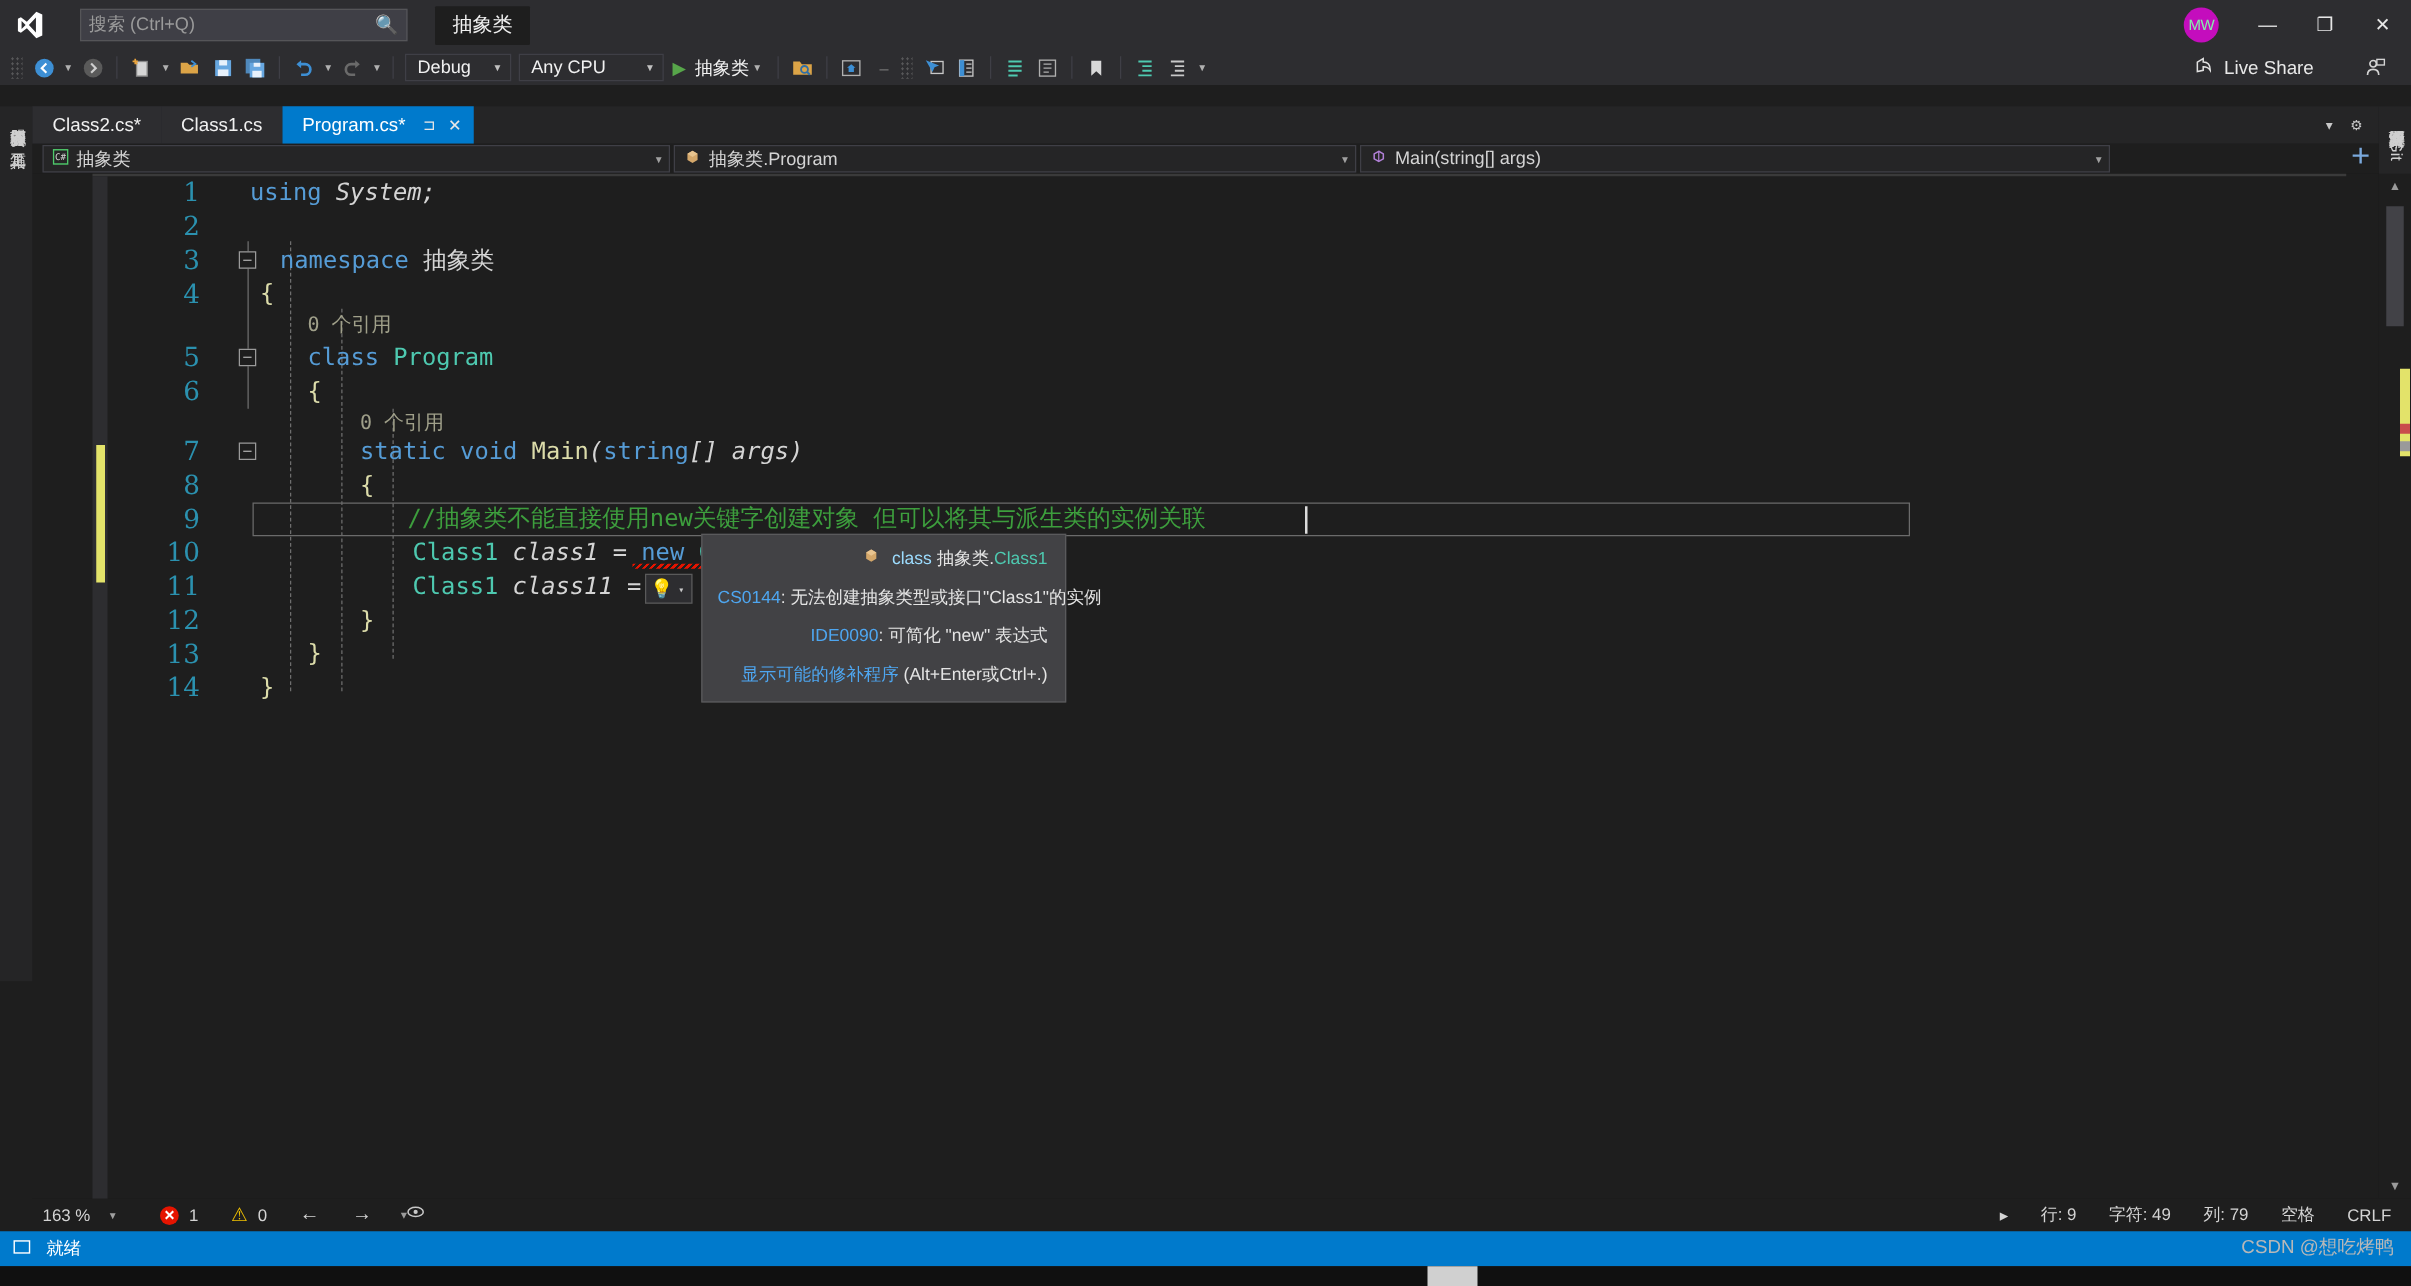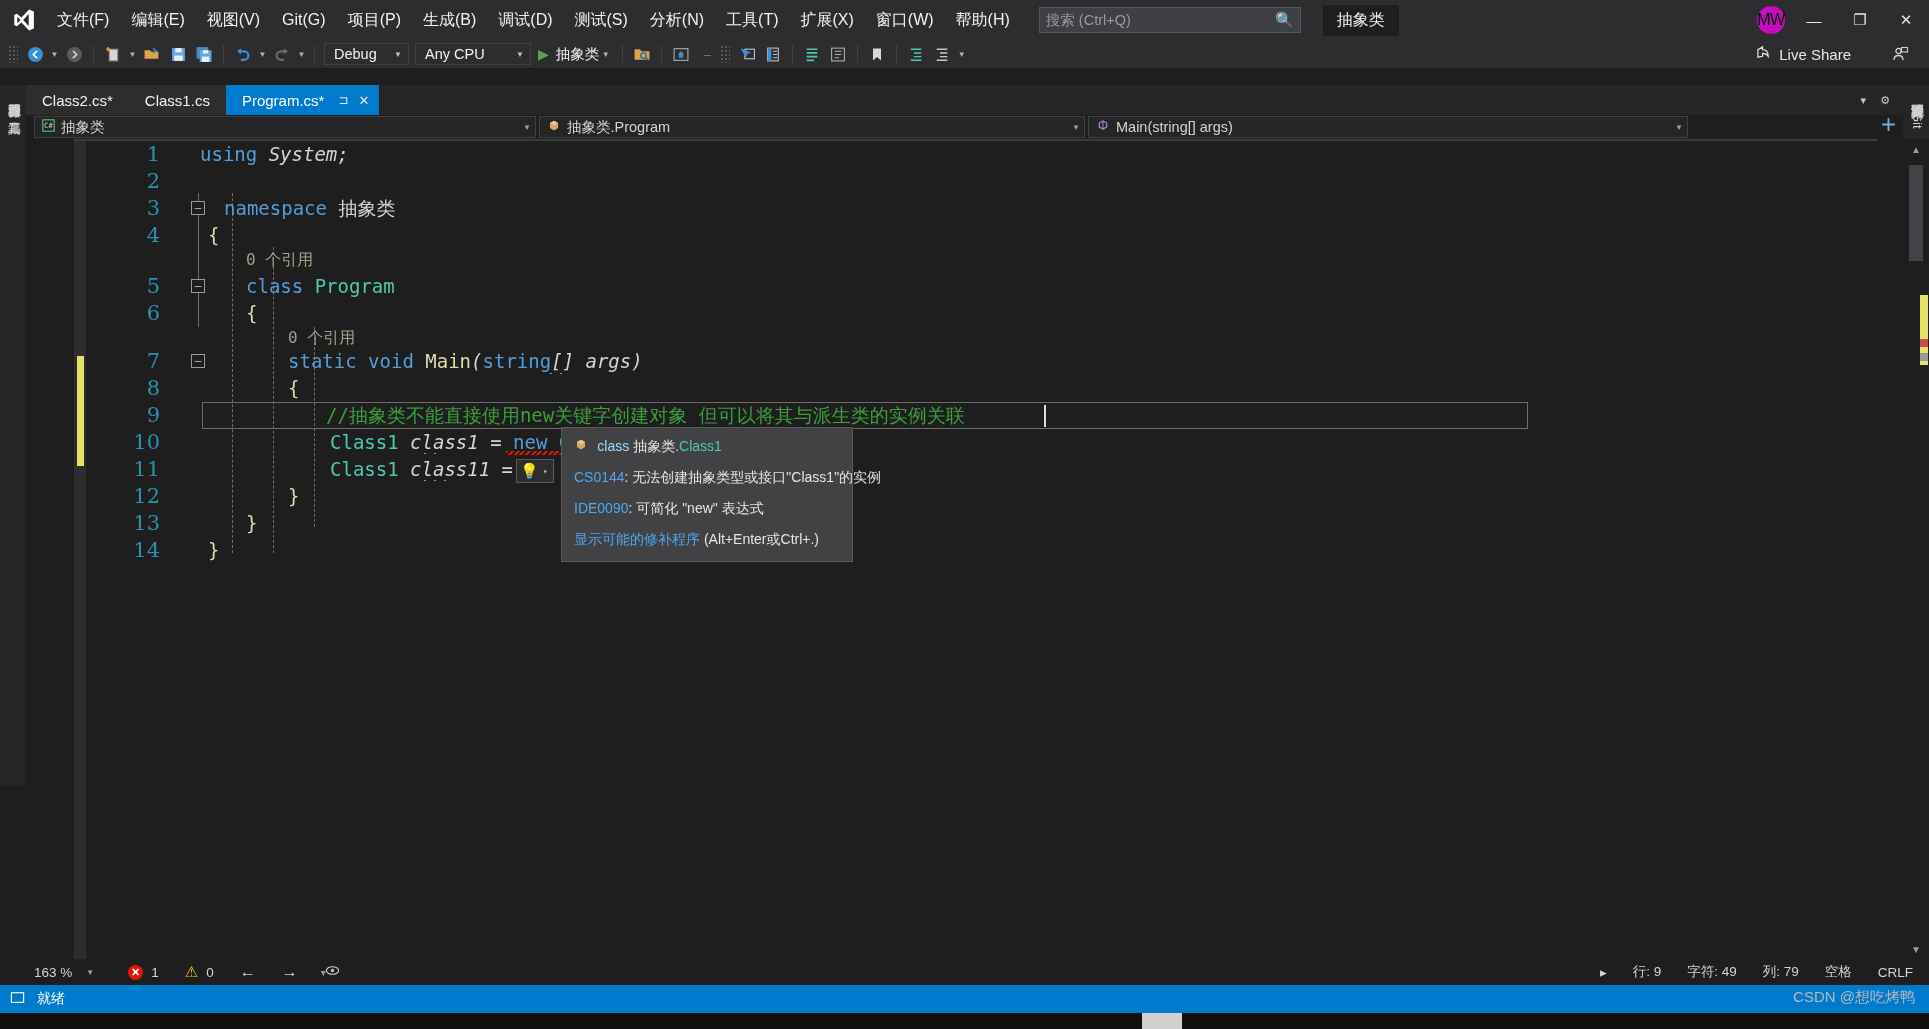--- a/index.html
+++ b/index.html
@@ -39,22 +39,22 @@
     margin-left: 22px; background: #1e1e1e; color: #f1f1f1;
     font-size: 16px; padding: 5px 14px; border-radius: 1px;
   }
 
   .title-right {
     position: absolute; right: 0; top: 0; height: 40px;
     display: flex; align-items: center;
   }
   .avatar {
     width: 28px; height: 28px; border-radius: 50%; background: #c40dbd;
-    color: #000000; font-size: 16px; display: flex; align-items: center;
-    justify-content: center; margin-right: 6px; letter-spacing: -0.5px;
+    color: #86efac; font-size: 12px; display: flex; align-items: center;
+    justify-content: center; margin-right: 16px; letter-spacing: -0.5px;
   }
   .wbtn {
     width: 46px; height: 40px; display: flex; align-items: center;
     justify-content: center; color: #e6e6e6; font-size: 15px;
   }
 
   
   .toolbar {
     position: absolute; top: 40px; left: 0; width: 1929px; height: 28px;
     background: #2d2d30; display: flex; align-items: center; padding-left: 8px;
@@ -207,21 +207,21 @@
   }
   .bulb .g { font-size: 15px; }
   .bulb .c { color: #c8c8c8; font-size: 8px; margin-left: 4px; padding-right:2px;}
 
   
   .tip {
     position: absolute; background: #424245; border: 1px solid #5a5a5c;
     padding: 10px 14px 12px 12px; width: 292px;
     font-family: "Liberation Sans", sans-serif;
   }
-  .tip-row { font-size: 14px; margin-bottom: 13px; color: #e4e4e4; white-space: nowrap; }
+  .tip-row { font-size: 14px; margin-bottom: 13px; color: #e4e4e4; white-space: nowrap; text-align: right; }
   .tip-row:last-child { margin-bottom: 0; }
   .tip-ico { color: #d4a76a; margin-right: 6px; font-size: 12px; }
   .tip-kw { color: #9cdcfe; }
   .tip-type { color: #4ec9b0; }
   .tip-link { color: #4ea6f0; }
   .tip-dim { color: #e4e4e4; }
 
   
   .vscroll {
     position: absolute; right: 0; top: 139px; width: 26px; height: 820px;
@@ -288,35 +288,20 @@
 </head>
 <body>
 
 <div class="titlebar">
   <div class="vs-logo">
     <svg width="26" height="26" viewBox="0 0 24 24">
       <path d="M17.6 2.2 10.6 9.6 6.2 6.2 4 7.3v9.4l2.2 1.1 4.4-3.4 7 7.4 4.4-2V4.2l-4.4-2zM6.7 14.9V9.1l3 2.9-3 2.9zm10.6 2.6-5.2-5.5 5.2-5.5v11z" fill="#ffffff"></path>
     </svg>
   </div>
 
-  <div class="menu">
-    <div class="menu-item">文件(F)</div>
-    <div class="menu-item">编辑(E)</div>
-    <div class="menu-item">视图(V)</div>
-    <div class="menu-item">Git(G)</div>
-    <div class="menu-item">项目(P)</div>
-    <div class="menu-item">生成(B)</div>
-    <div class="menu-item">调试(D)</div>
-    <div class="menu-item">测试(S)</div>
-    <div class="menu-item">分析(N)</div>
-    <div class="menu-item">工具(T)</div>
-    <div class="menu-item">扩展(X)</div>
-    <div class="menu-item">窗口(W)</div>
-    <div class="menu-item">帮助(H)</div>
-  </div>
 
   <div class="search-box">
     <input placeholder="搜索 (Ctrl+Q)" style="">
     <span class="search-icon">🔍</span>
   </div>
 
   <div class="sol-name">抽象类</div>
 
   <div class="title-right">
     <div class="avatar">MW</div>

